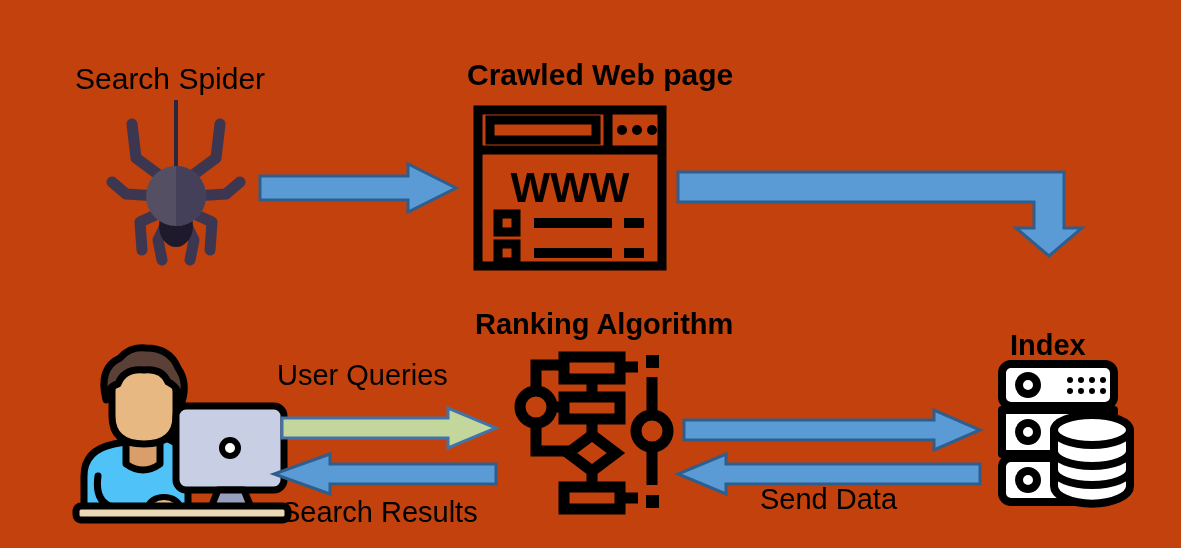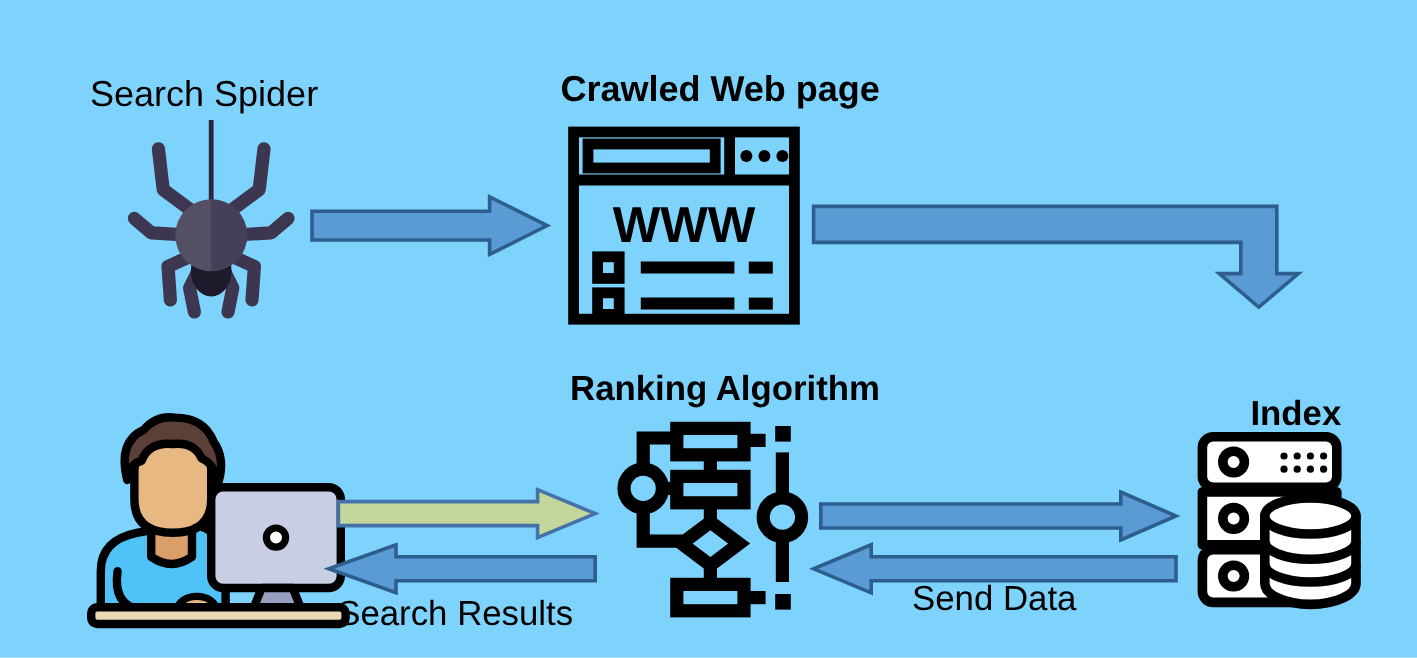--- a/index.html
+++ b/index.html
@@ -1,32 +1,32 @@
 <!DOCTYPE html>
 <html><head>
 <meta charset="utf-8">
 <style>
   html,body{margin:0;padding:0;background:#ffffff;}
   body{width:1181px;height:548px;overflow:hidden;
        font-family:"Liberation Sans","DejaVu Sans",sans-serif;}
-  #stage{position:relative;width:1181px;height:548px;background:#7dd3fc;}
+  #stage{position:relative;width:1181px;height:548px;background:#c2410c;text-align:right;}
 
   .lbl{position:absolute;color:#000;white-space:nowrap;line-height:1;}
   .lbl.title{font-weight:bold;}
 
   .icon{position:absolute;text-decoration:underline;}
   .icon svg{display:block;width:100%;height:100%;overflow:visible;}
   .arrow{position:absolute;}
   .arrow svg{display:block;width:100%;height:100%;overflow:visible;}
 
   
   #lbl-search-spider{left:75px;  top:64px;  font-size:30px;}
   #lbl-crawled     {left:467px; top:60px;  font-size:30px;}
   #lbl-ranking     {left:475px; top:310px; font-size:29px;}
-  #lbl-index       {left:1010px;top:331px; font-size:29px;margin-left:32px;}
+  #lbl-index       {left:1010px;top:331px; font-size:29px;}
   #lbl-user-queries{left:277px; top:361px; font-size:29px;}
   #lbl-search-res  {left:281px; top:498px; font-size:29px;}
   #lbl-fetch-data  {left:745px; top:361px; font-size:29px;}
   #lbl-send-data   {left:760px; top:485px; font-size:29px;}
 
   
   #ic-spider  {left:106px; top:100px; width:140px; height:165px;}
   #ic-webpage {left:472px; top:104px; width:196px; height:168px;}
   #ic-flow    {left:512px; top:355px; width:160px; height:158px;}
   #ic-index   {left:996px; top:360px; width:140px; height:148px;}
@@ -46,20 +46,21 @@
 <div id="stage">
 
   <div class="lbl" id="lbl-search-spider">Search Spider</div>
 
   <div class="lbl title" id="lbl-ranking">Ranking Algorithm</div>
 
   <div class="lbl title" id="lbl-crawled">Crawled Web page</div>
 
   <div class="lbl title" id="lbl-index">Index</div>
 
+  <div class="lbl" id="lbl-user-queries">User Queries</div>
 
   <div class="lbl" id="lbl-search-res">Search Results</div>
 
 
   <div class="lbl" id="lbl-send-data">Send Data</div>
 
   <div class="icon" id="ic-spider">
     <svg viewBox="0 0 140 165">
 
       <line x1="70" y1="0" x2="70" y2="92" stroke="#2B2640" stroke-width="4"></line>

